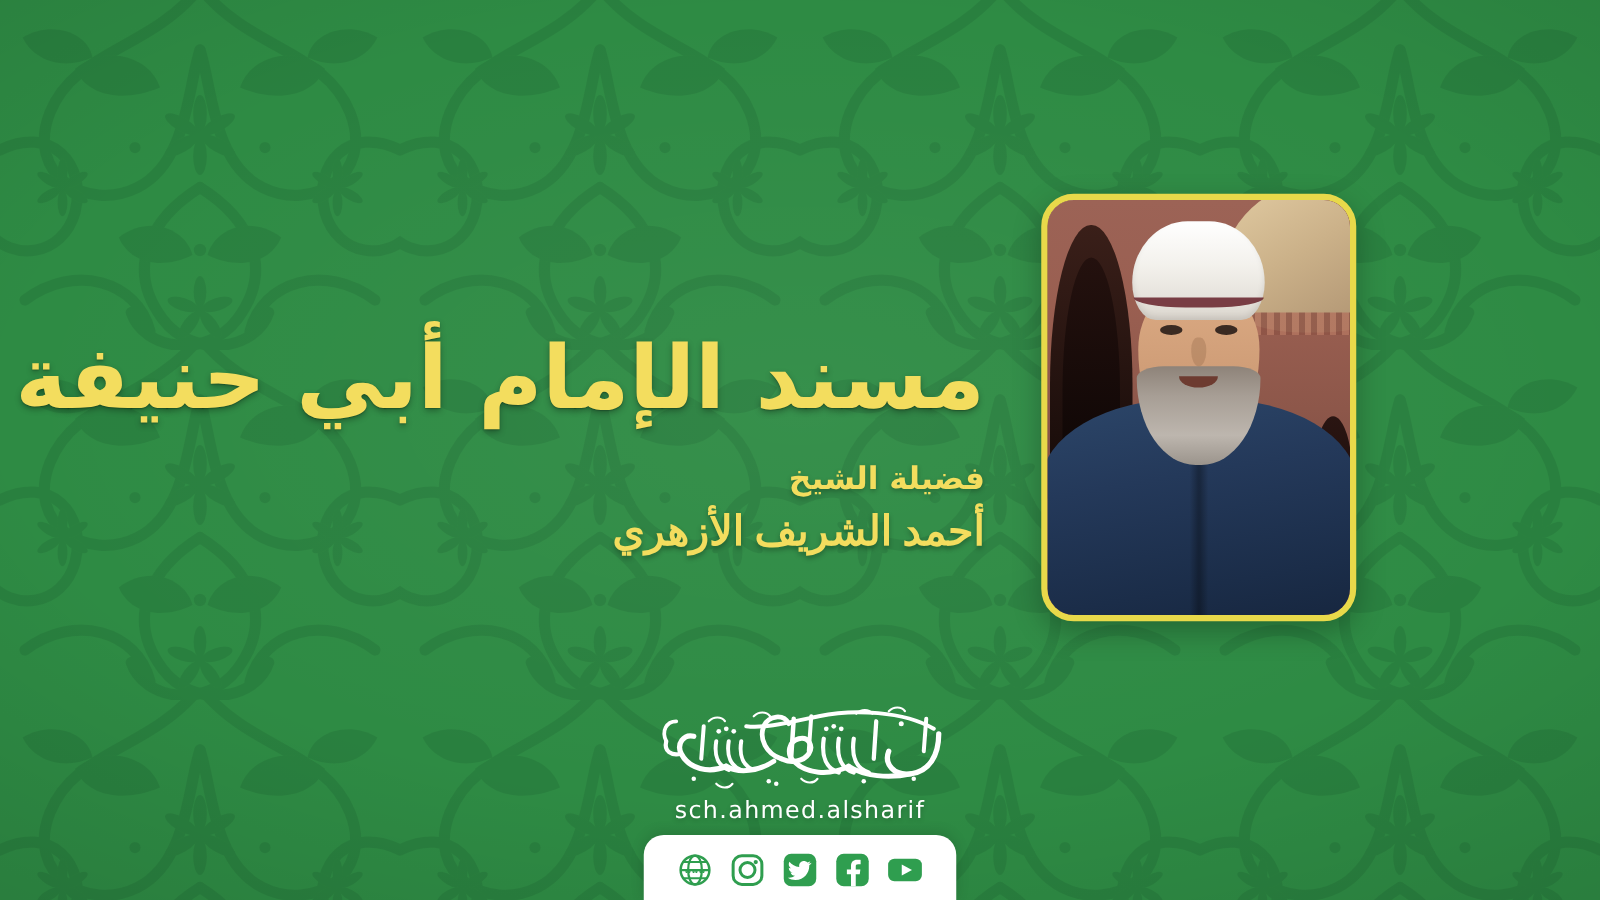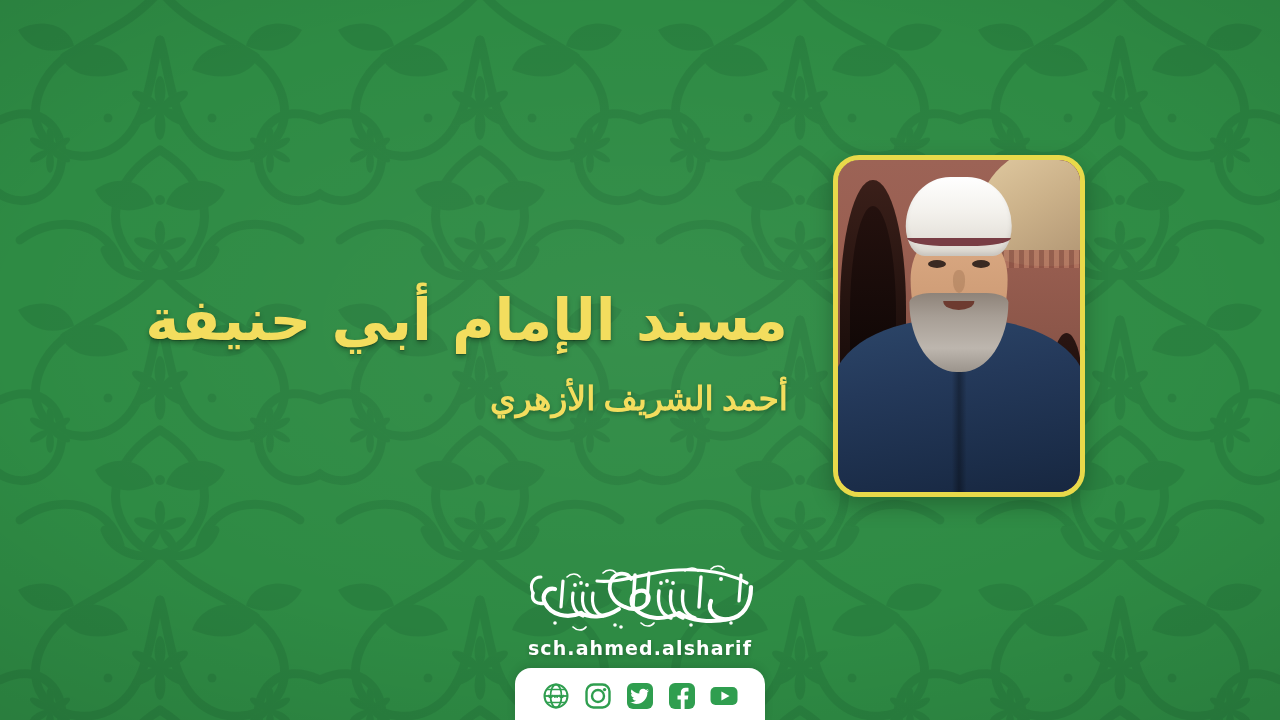--- a/index.html
+++ b/index.html
@@ -43,28 +43,27 @@
   
   #text-block {
     position: absolute;
     left: 60px;
     top: 262px;
     width: 728px;
     text-align: right;
     direction: rtl;
   }
   #main-title {
-    font-size: 58px;
+    font-size: 70px;
     font-weight: 700;
     line-height: 1.16;
     color: #f3dd5e;
     letter-spacing: 0.5px;
     text-shadow: 0 3px 5px rgba(0,0,0,0.30), 0 1px 1px rgba(0,0,0,0.22);
     white-space: nowrap;
-    margin-top: 25px;
   }
   #subtitle-group {
     margin-top: 22px;
     color: #f3dd5e;
     text-shadow: 0 2px 4px rgba(0,0,0,0.28);
   }
   .subtitle-line-1 {
     font-size: 25px;
     font-weight: 700;
     line-height: 1.45;
@@ -306,21 +305,21 @@
     align-items: center;
   }
   #calligraphy-logo {
     width: 250px;
     height: 74px;
     margin-bottom: 2px;
   }
   #handle-text {
     color: #ffffff;
     font-size: 19px;
-    font-weight: 700;
+    font-weight: 400;
     letter-spacing: 1.1px;
     text-shadow: 0 2px 4px rgba(0,0,0,0.22);
     margin-bottom: 9px;
   }
   #social-bar {
     width: 250px;
     height: 52px;
     background: #ffffff;
     border-radius: 16px 16px 0 0;
     display: flex;
@@ -413,20 +412,21 @@
       </pattern>
     </defs>
     <rect x="0" y="0" width="1280" height="720" fill="url(#damask)"></rect>
   </svg>
 
   <div id="bg-vignette"></div>
 
   <div id="text-block">
     <div id="main-title">مسند الإمام أبي حنيفة</div>
     <div id="subtitle-group">
+      <div class="subtitle-line-1">فضيلة الشيخ</div>
       <div class="subtitle-line-2">أحمد الشريف الأزهري</div>
     </div>
   </div>
 
   <div id="portrait-frame">
     <div id="portrait-photo">
       <div class="mosque-sky"></div>
       <div class="mosque-wall"></div>
       <div class="mosque-dome"></div>
       <div class="mosque-band"></div>

